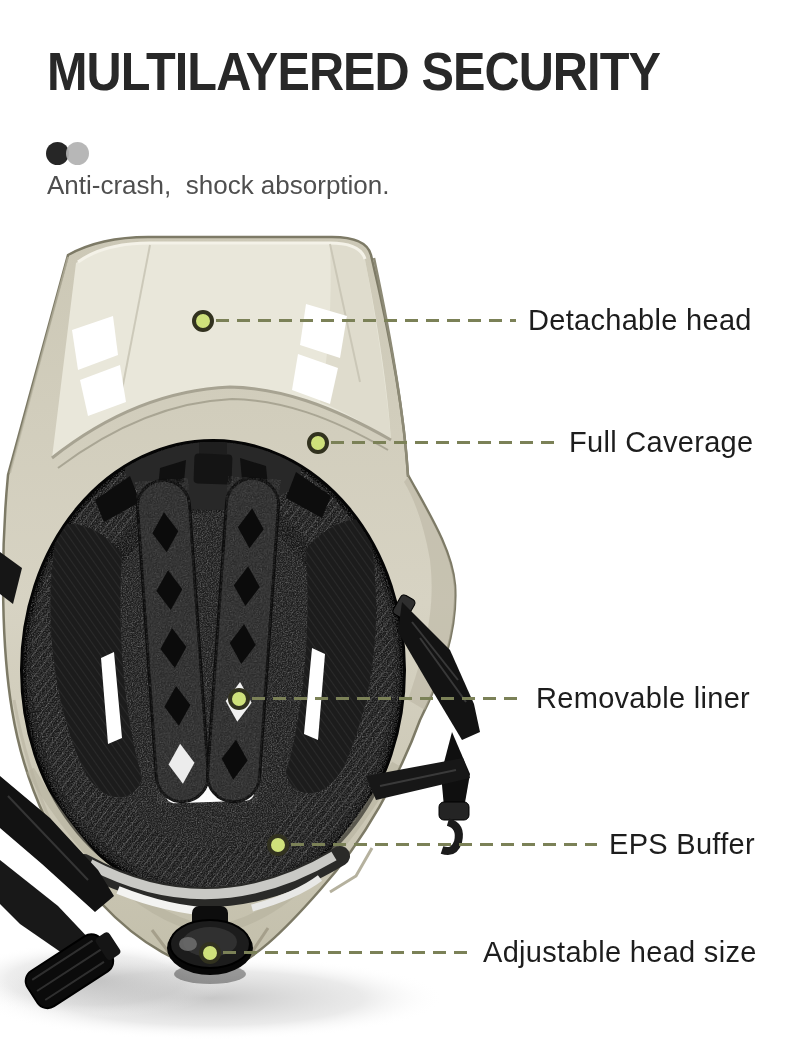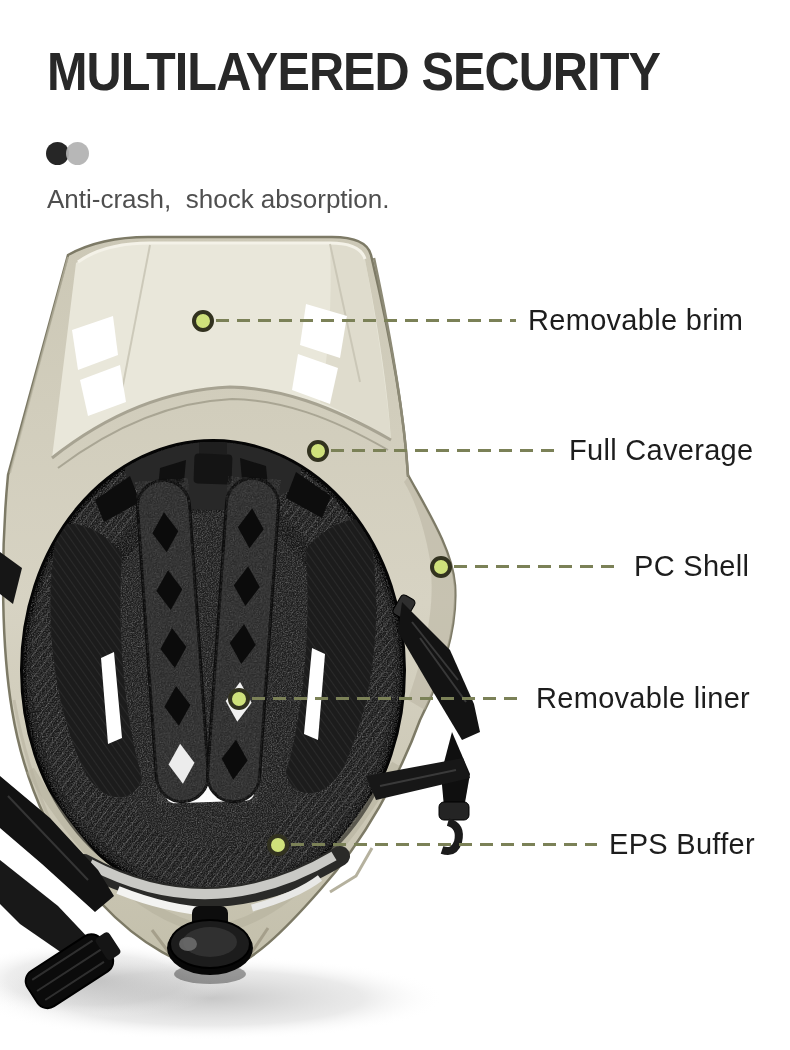--- a/index.html
+++ b/index.html
@@ -8,36 +8,36 @@
   .page{position:absolute;inset:0;border-radius:26px;}
 
   
   .title{position:absolute;left:47px;top:44px;margin:0;line-height:1;
          font-size:54px;font-weight:700;letter-spacing:-1px;
          color:var(--titlecolor,#282828);white-space:nowrap;
          transform:scaleX(0.9);transform-origin:left center;}
   .swatches{position:absolute;left:46px;top:142px;height:24px;}
   .sw{display:inline-block;width:23px;height:23px;border-radius:50%;vertical-align:top;}
   .sw+.sw{margin-left:-7px;opacity:0.93;}
-  .subtitle{position:absolute;left:47px;top:184px;font-size:26px;
+  .subtitle{position:absolute;left:47px;top:170px;font-size:26px;
             color:var(--subcolor,#4f4f4f);white-space:pre;}
 
   
   .helmet{position:absolute;left:0;top:230px;width:500px;height:820px;}
 
   
   .callout{position:absolute;display:flex;align-items:center;z-index:5;}
   .dot{width:14px;height:14px;flex:none;border-radius:50%;
        background:var(--dotfill,#cfe17b);border:4px solid var(--dotstroke,#32321f);}
   .dash{height:3px;flex:none;margin-left:2px;
         background:repeating-linear-gradient(90deg,var(--dash,#7b8157) 0 13px,transparent 13px 21px);}
   .lbl{margin-left:12px;font-size:29px;letter-spacing:.3px;
        color:var(--labelcolor,#1d1d1d);white-space:nowrap;}
   .c1{left:192px;top:304px;} .c1 .dash{width:300px;}
-  .c2{left:307px;top:426px;margin-top:8px;} .c2 .dash{width:226px;}
+  .c2{left:307px;top:426px;} .c2 .dash{width:226px;}
   .c3{left:430px;top:550px;} .c3 .dash{width:168px;}
   .c4{left:228px;top:682px;} .c4 .dash{width:272px;}
   .c5{left:267px;top:828px;text-align:center;} .c5 .dash{width:306px;}
   .c6{left:199px;top:936px;} .c6 .dash{width:248px;}
 </style>
 </head>
 <body>
 
 <div class="page">
 
@@ -210,36 +210,36 @@
         <rect x="26" y="720" width="88" height="42" rx="12" fill="#0b0b0b" stroke="#000" stroke-width="2"></rect>
         <path d="M34,728 L106,728 M32,740 L108,740 M34,752 L104,752" stroke="#2f2f2f" stroke-width="2"></path>
         <rect x="108" y="728" width="16" height="26" rx="4" fill="#151515"></rect>
       </g>
     </g>
   </svg>
 
   <div class="callout c1">
     <span class="dot"></span>
     <span class="dash"></span>
-    <span class="lbl">Removable brim</span>
+    <span class="lbl">Detachable head</span>
   </div>
   <div class="callout c2">
     <span class="dot"></span>
     <span class="dash"></span>
     <span class="lbl">Full Caverage</span>
   </div>
-  <div class="callout c3">
-    <span class="dot"></span>
-    <span class="dash"></span>
-    <span class="lbl">PC Shell</span>
-  </div>
   <div class="callout c4">
     <span class="dot"></span>
     <span class="dash"></span>
     <span class="lbl">Removable liner</span>
   </div>
   <div class="callout c5">
     <span class="dot"></span>
     <span class="dash"></span>
     <span class="lbl">EPS Buffer</span>
   </div>
+  <div class="callout c6">
+    <span class="dot"></span>
+    <span class="dash"></span>
+    <span class="lbl">Adjustable head size</span>
+  </div>
 
 </div>
 
 </body></html>

